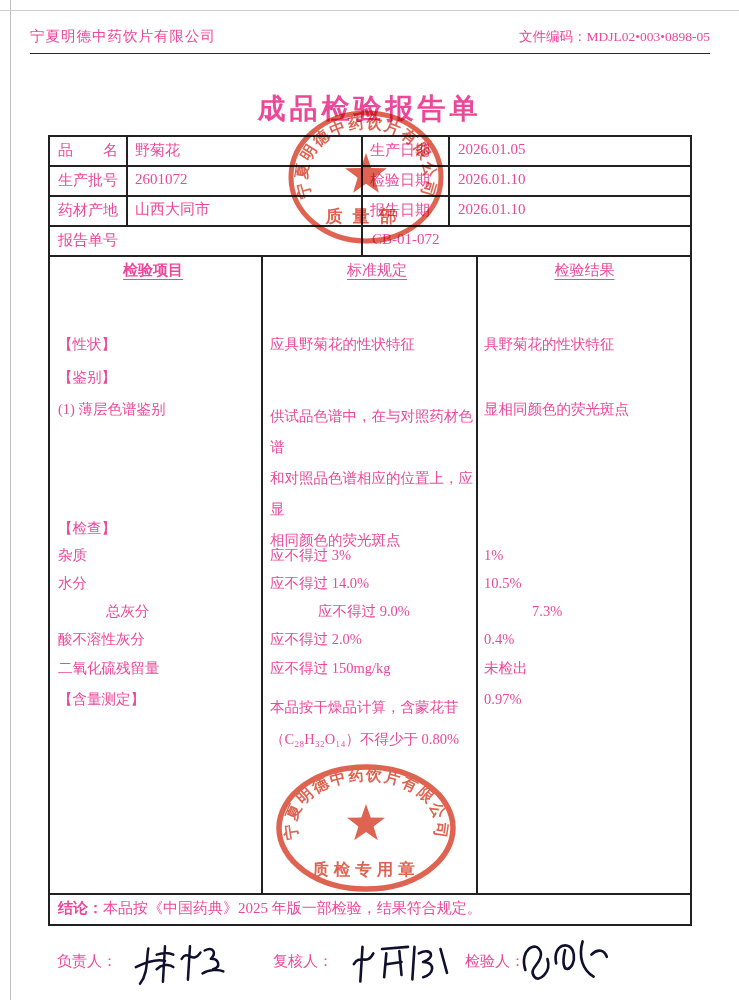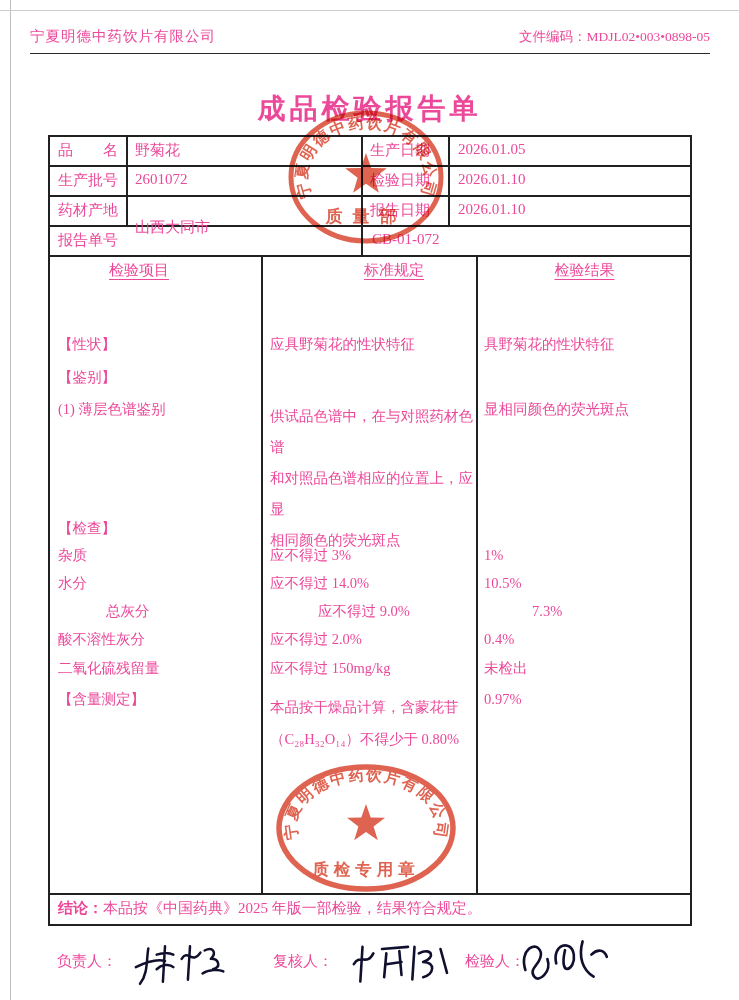--- a/index.html
+++ b/index.html
@@ -70,29 +70,29 @@
   <div class="cell" style="left:135px;top:141px;">野菊花</div>
   <div class="cell" style="left:370px;top:141px;">生产日期</div>
   <div class="cell" style="left:458px;top:141px;">2026.01.05</div>
 
   <div class="cell" style="left:58px;top:171px;">生产批号</div>
   <div class="cell" style="left:135px;top:171px;">2601072</div>
   <div class="cell" style="left:370px;top:171px;">检验日期</div>
   <div class="cell" style="left:458px;top:171px;">2026.01.10</div>
 
   <div class="cell" style="left:58px;top:201px;">药材产地</div>
-  <div class="cell" style="left:135px;top:218px;font-family:Liberation Serif, serif;">山西大同市</div>
+  <div class="cell" style="left:135px;top:200px;font-family:Liberation Serif, serif;">山西大同市</div>
   <div class="cell" style="left:370px;top:201px;">报告日期</div>
   <div class="cell" style="left:458px;top:201px;">2026.01.10</div>
 
   <div class="cell" style="left:58px;top:231px;">报告单号</div>
   <div class="cell" style="left:372px;top:231px;">CB-01-072</div>
 
-  <div class="col-head" style="left:32px;width:214px;">检验项目</div>
-  <div class="col-head" style="left:270px;width:248px;">标准规定</div>
+  <div class="col-head" style="left:46px;width:214px;font-weight:bold;">检验项目</div>
+  <div class="col-head" style="left:253px;width:248px;">标准规定</div>
   <div class="col-head" style="left:477px;width:215px;">检验结果</div>
 
   <div class="trow" style="top:313px;">
     <div class="c-item one-line">【性状】</div>
     <div class="c-std">
         <div class="one-line">应具野菊花的性状特征</div>
       </div>
     <div class="c-res one-line">具野菊花的性状特征</div>
   </div>
 

